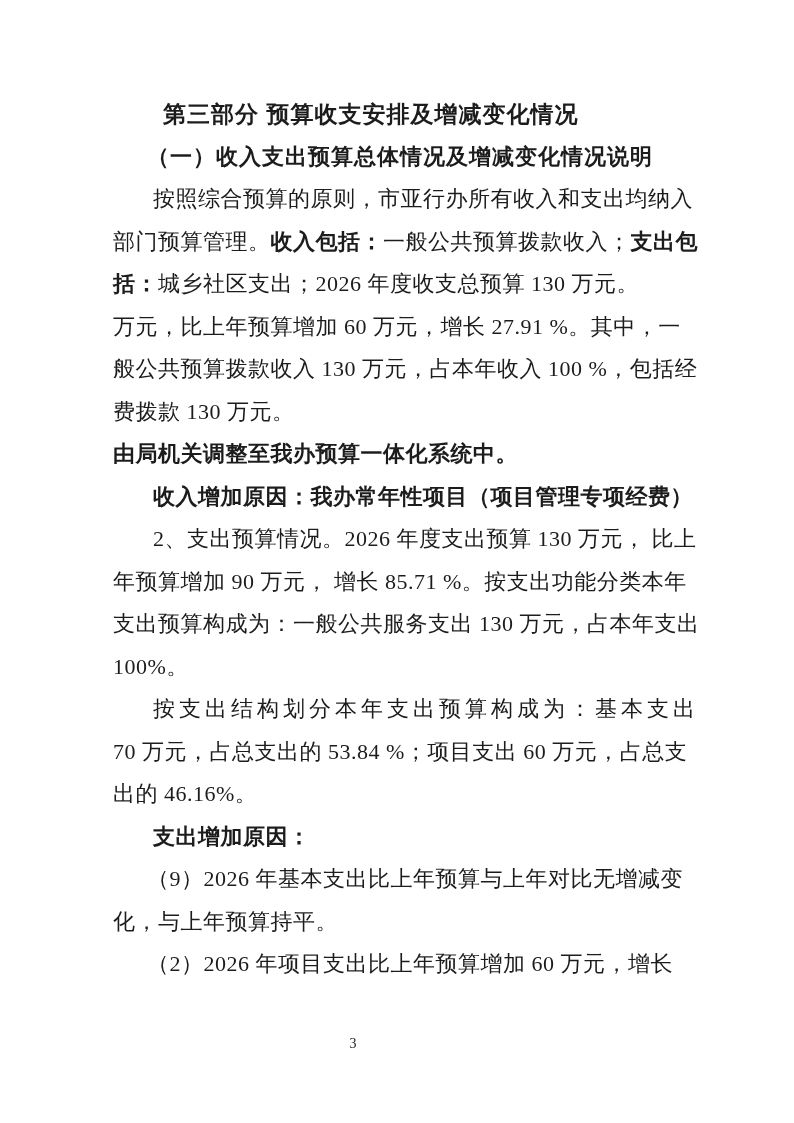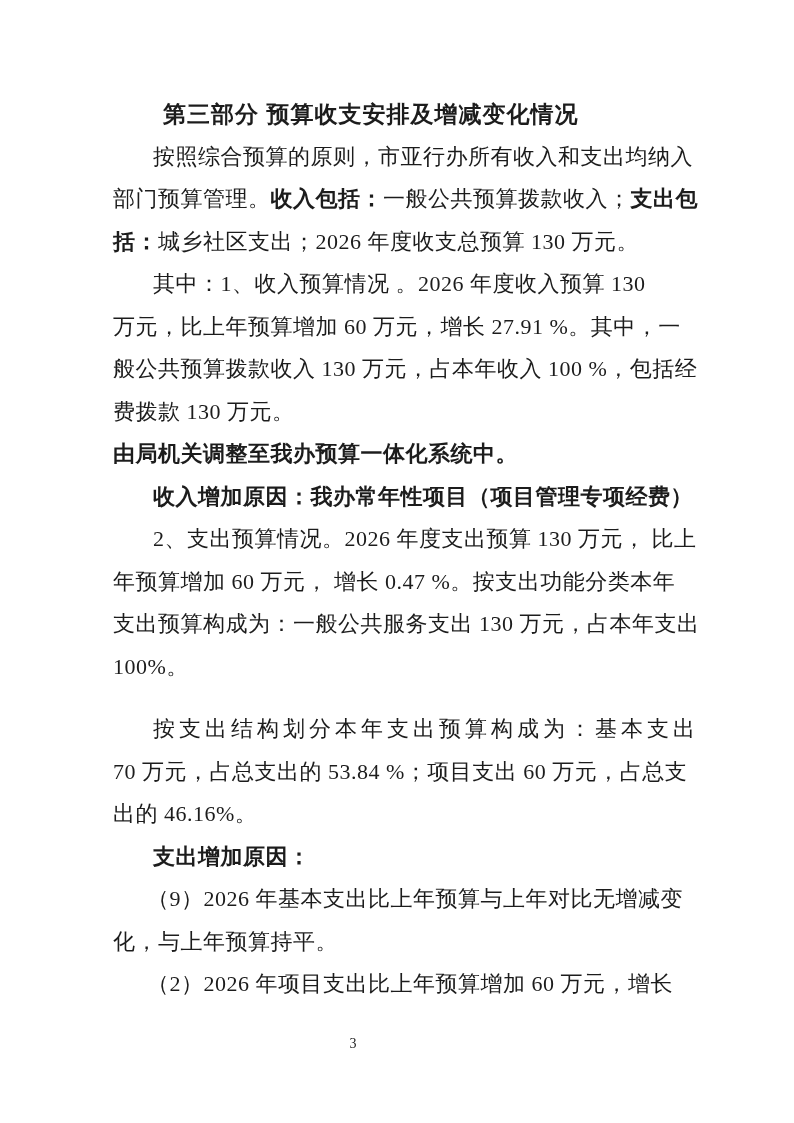--- a/index.html
+++ b/index.html
@@ -55,34 +55,34 @@
     color: #222;
     font-family: "Liberation Serif", "DejaVu Serif", serif;
   }
 </style>
 </head>
 <body>
 
 <div class="page">
   <div class="doc" id="doc-body">
       <div class="line title" style="padding-left: 50px;"><span class="b">第三部分  预算收支安排及增减变化情况</span></div>
+      <div class="line subheading" style="padding-left: 34px;"><span class="b">（一）收入支出预算总体情况及增减变化情况说明</span></div>
       <div class="line" style="padding-left: 40px; text-align: right;"><span>按照综合预算的原则，市亚行办所有收入和支出均纳入</span></div>
       <div class="line"><span>部门预算管理。</span><span class="b">收入包括：</span><span>一般公共预算拨款收入；</span><span class="b">支出包</span></div>
       <div class="line"><span class="b">括：</span><span>城乡社区支出；2026 年度收支总预算 130 万元。</span></div>
-      <div class="line" style="padding-left: 40px;"><span>其中：1、收入预算情况 。2026 年度收入预算 130</span></div>
       <div class="line"><span>万元，比上年预算增加 60 万元，增长 27.91 %。其中，一</span></div>
       <div class="line"><span>般公共预算拨款收入 130 万元，占本年收入 100 %，包括经</span></div>
       <div class="line"><span>费拨款 130 万元。</span></div>
       <div class="line"><span class="b">由局机关调整至我办预算一体化系统中。</span></div>
       <div class="line" style="padding-left: 40px;"><span class="b">收入增加原因：我办常年性项目（项目管理专项经费）</span></div>
       <div class="line" style="padding-left: 40px;"><span>2、支出预算情况。2026 年度支出预算 130 万元， 比上</span></div>
-      <div class="line"><span>年预算增加 60 万元， 增长  0.47 %。按支出功能分类本年</span></div>
+      <div class="line"><span>年预算增加 90 万元， 增长  85.71 %。按支出功能分类本年</span></div>
       <div class="line"><span>支出预算构成为：一般公共服务支出 130 万元，占本年支出</span></div>
       <div class="line"><span>100%。</span></div>
-      <div class="line" style="padding-left: 40px; letter-spacing: 4px; margin-top: 20px;"><span>按支出结构划分本年支出预算构成为：基本支出</span></div>
+      <div class="line" style="padding-left: 40px; letter-spacing: 4px;"><span>按支出结构划分本年支出预算构成为：基本支出</span></div>
       <div class="line"><span>70 万元，占总支出的 53.84 %；项目支出 60 万元，占总支</span></div>
       <div class="line"><span>出的 46.16%。</span></div>
       <div class="line" style="padding-left: 40px;"><span class="b">支出增加原因：</span></div>
       <div class="line" style="padding-left: 34px;"><span>（9）2026 年基本支出比上年预算与上年对比无增减变</span></div>
       <div class="line"><span>化，与上年预算持平。</span></div>
       <div class="line" style="padding-left: 34px;"><span>（2）2026 年项目支出比上年预算增加 60 万元，增长</span></div>
     </div>
   <div class="pageno">3</div>
 </div>
 

